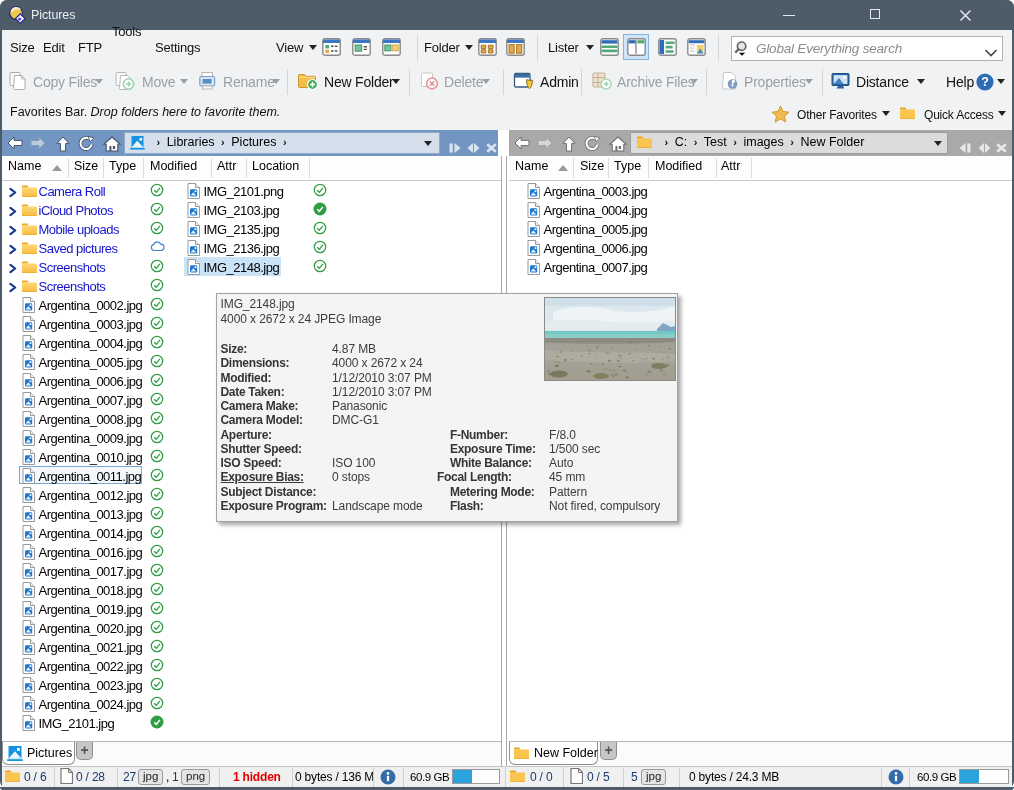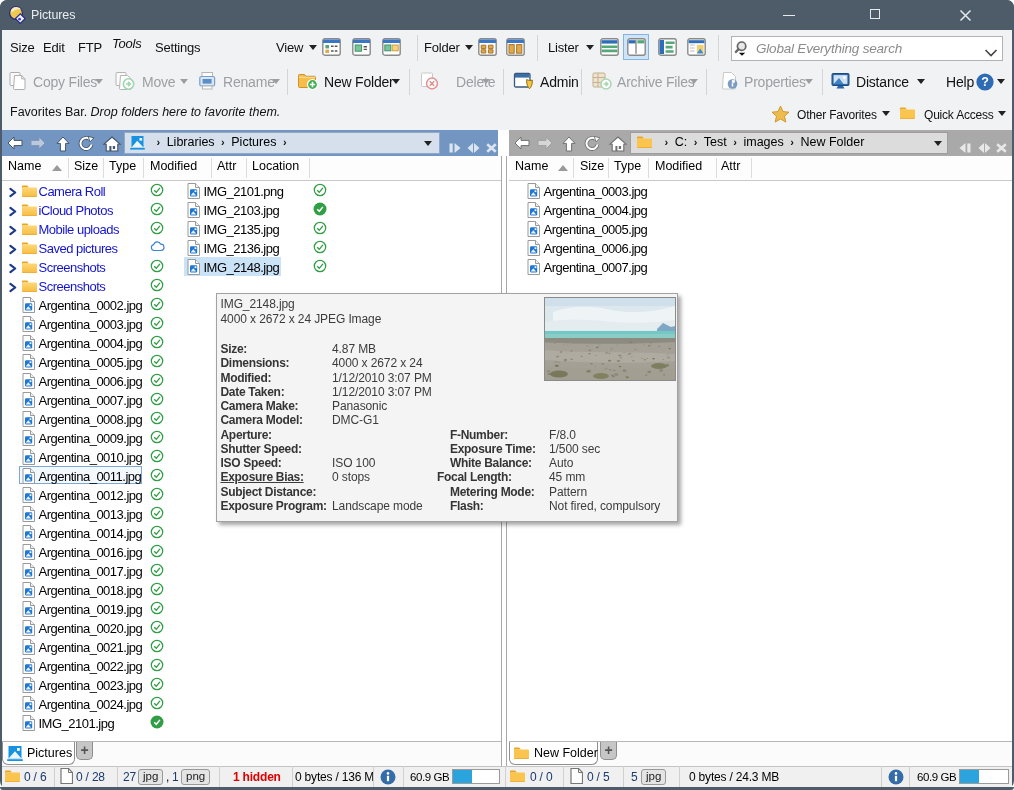--- a/index.html
+++ b/index.html
@@ -56,21 +56,21 @@
 <div class="abs title-txt">Pictures</div>
 <div class="abs" style="left:783px;top:14.5px;width:12px;height:1.6px;background:#e4e9ec;"></div>
 <div class="abs" style="left:870px;top:9px;width:10px;height:10px;border:1.5px solid #e4e9ec;"></div>
 <div class="abs" style="left:959px;top:8px;"><svg width="13" height="13" viewBox="0 0 13 13" style="">
       <path d="M1.5 1.5 11.5 11.5M11.5 1.5 1.5 11.5" stroke="#e4e9ec" stroke-width="1.5"></path>
     </svg></div>
 <div class="abs chrome" style="top:30px;height:100px;"></div>
 <div class="abs menu-item" style="left:10px;top:40px;">Size</div>
 <div class="abs menu-item" style="left:43px;top:40px;">Edit</div>
 <div class="abs menu-item" style="left:78px;top:40px;">FTP</div>
-<div class="abs menu-item" style="left:112px;top:36px;font-style:italic;">Tools</div>
+<div class="abs menu-item" style="left:112px;top:24px;">Tools</div>
 <div class="abs menu-item" style="left:155px;top:40px;">Settings</div>
 <div class="abs menu-item" style="left:276px;top:40px;">View</div>
 <div class="abs caret" style="left:309px;top:45px;"></div>
 <div class="abs" style="left:322px;top:38px;"><svg width="19" height="18" viewBox="0 0 19 18" style="">
       <rect x=".8" y=".8" width="17.4" height="16.4" rx="2" fill="#fff" stroke="#8a8a8a" stroke-width="1.4"></rect>
       <path d="M1 2.5a1.6 1.6 0 0 1 1.6-1.1h13.8A1.6 1.6 0 0 1 18 2.5V5H1z" fill="#3a76c4"></path>
       <rect x="3.4" y="7" width="3.6" height="3.4" fill="#51a877"></rect>
       <rect x="3.4" y="11.6" width="3.6" height="3.4" fill="#e2a84c"></rect>
       <path d="M9 8.3h2.6M12.8 8.3h2.6M9 13h2.6M12.8 13h2.6" stroke="#555" stroke-width="1.4"></path>
     </svg></div>
@@ -169,21 +169,21 @@
       <path d="M15.5 10.8v5.4M12.8 13.5h5.4" stroke="#fff" stroke-width="1.6"></path>
     </svg></div>
 <div class="abs tbtxt " style="left:324px;top:74px;">New Folder</div>
 <div class="abs caret " style="left:392px;top:79px;"></div>
 <div class="abs vsep" style="left:409px;top:69px;height:26px;"></div>
 <div class="abs" style="left:419px;top:71px;"><svg width="20" height="20" viewBox="0 0 20 20" style="">
       <rect x="2.5" y="2" width="11" height="13.5" rx="1" fill="#fff" stroke="#c9c9c9"></rect>
       <circle cx="13" cy="12.5" r="5.4" fill="#fff" stroke="#e38f8f" stroke-width="1.5"></circle>
       <path d="M10.8 10.3l4.4 4.4m0-4.4-4.4 4.4" stroke="#e38f8f" stroke-width="1.6"></path>
     </svg></div>
-<div class="abs tbtxt tbgray" style="left:456px;top:74px;">Delete</div>
+<div class="abs tbtxt tbgray" style="left:444px;top:74px;">Delete</div>
 <div class="abs caret g" style="left:482px;top:79px;"></div>
 <div class="abs vsep" style="left:503px;top:69px;height:26px;"></div>
 <div class="abs" style="left:513px;top:71px;"><svg width="22" height="20" viewBox="0 0 22 20" style="">
       <rect x="1.5" y="2.5" width="15.5" height="13.5" rx="1.2" fill="#fff" stroke="#39597e" stroke-width="1.3"></rect>
       <rect x="2" y="3" width="14.5" height="3.6" fill="#3a6ea5"></rect>
       <path d="M13.6 8.6c2.4 1 4 1 5.8.6 0 4.2-1.2 7.2-2.9 8.5-1.7-1.3-2.9-4.3-2.9-8.5z" fill="#f8c63d" stroke="#8a6d1f" stroke-width="1"></path>
     </svg></div>
 <div class="abs tbtxt " style="left:540px;top:74px;">Admin</div>
 <div class="abs vsep" style="left:581px;top:69px;height:26px;"></div>
 <div class="abs" style="left:591px;top:71px;"><svg width="22" height="20" viewBox="0 0 22 20" style="">

